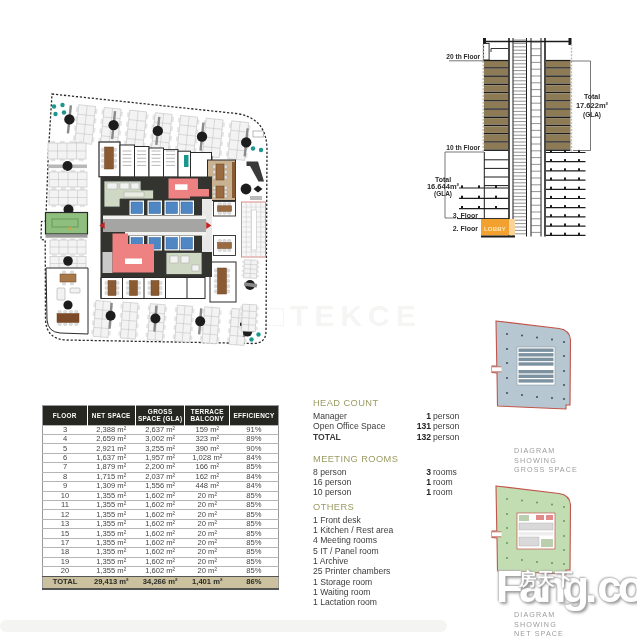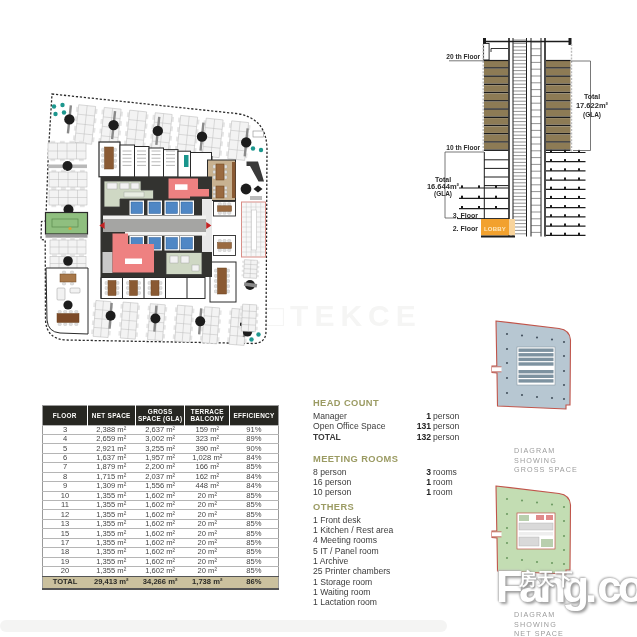--- a/index.html
+++ b/index.html
@@ -5,21 +5,21 @@
 body{font-family:"Liberation Sans",sans-serif;position:relative;}
 #art{position:absolute;left:0;top:0;}
 .wm-tekce{position:absolute;left:266px;top:299px;font-size:30px;font-weight:bold;color:#f5f5f4;letter-spacing:6px;}
 .tbl{position:absolute;left:42px;top:405px;width:237px;border-collapse:collapse;font-size:7.6px;color:#454545;}
 .tbl th{background:#272722;color:#fcfcfa;font-size:6.4px;font-weight:bold;letter-spacing:0.3px;padding:0;height:18.5px;border-left:1px solid #fff;line-height:7px;}
 .tbl th:first-child{border-left:none;}
 .tbl td{text-align:center;padding:0;height:8.45px;border-top:1px solid #b5b5b5;line-height:8px;}
 .tbl tr.tot td{background:#cbc19e;font-weight:bold;color:#2b2b27;height:11px;border-top:1px solid #555;border-bottom:2.5px solid #555;}
 .tbl{border:1px solid #9a9a9a;}
 .lists{position:absolute;left:313px;top:398px;width:150px;font-size:8.6px;color:#3c3c3c;}
-.sect{color:#9b9b63;font-weight:bold;font-size:9.3px;letter-spacing:0.4px;margin-bottom:3px;}
+.sect{color:#9b9b63;font-weight:normal;font-size:9.3px;letter-spacing:0.4px;margin-bottom:3px;}
 .li{position:relative;height:10.3px;line-height:10.3px;white-space:nowrap;}
 .num{position:absolute;right:32px;font-weight:bold;color:#222;}
 .unit{position:absolute;right:0;width:30px;text-align:left;color:#3c3c3c;}
 .cap{position:absolute;color:#9c9c9c;font-size:7.2px;letter-spacing:1.1px;line-height:9.7px;margin-top:32px;}
 .fang{position:absolute;left:448px;top:562px;color:#ffffff;font-weight:bold;z-index:50;margin-left:48px;}
 .fang .big{font-size:44px;letter-spacing:-4px;text-shadow:0 0 2px #a8a8a8,2px 2px 3px #999999,-1px -1px 2px #bdbdbd;}
 .fang .cn{position:absolute;left:23px;top:5px;font-size:17.5px;letter-spacing:0.5px;text-shadow:0 0 3px #9a9a9a,1px 1px 2px #8a8a8a;}
 </style></head>
 <body>
 <div class="wm-tekce">□TEKCE</div>
@@ -962,21 +962,21 @@
         <td>20</td>
         <td>1,355 m²</td>
         <td>1,602 m²</td>
         <td>20 m²</td>
         <td>85%</td>
       </tr>
 <tr class="tot">
         <td>TOTAL</td>
         <td>29,413 m²</td>
         <td>34,266 m²</td>
-        <td>1,738 m²</td>
+        <td>1,401 m²</td>
         <td>86%</td>
       </tr>
 </tbody>
   </table>
 <div class="lists">
     <div class="sect">HEAD COUNT</div>
     <div class="li"><span class="lb">Manager</span><span class="num">1</span><span class="unit">person</span></div>
     <div class="li"><span class="lb">Open Office Space</span><span class="num">131</span><span class="unit">person</span></div>
     <div class="li"><span class="lb" style="font-weight:bold">TOTAL</span><span class="num">132</span><span class="unit">person</span></div>
     <div class="sect" style="margin-top:12px">MEETING ROOMS</div>

